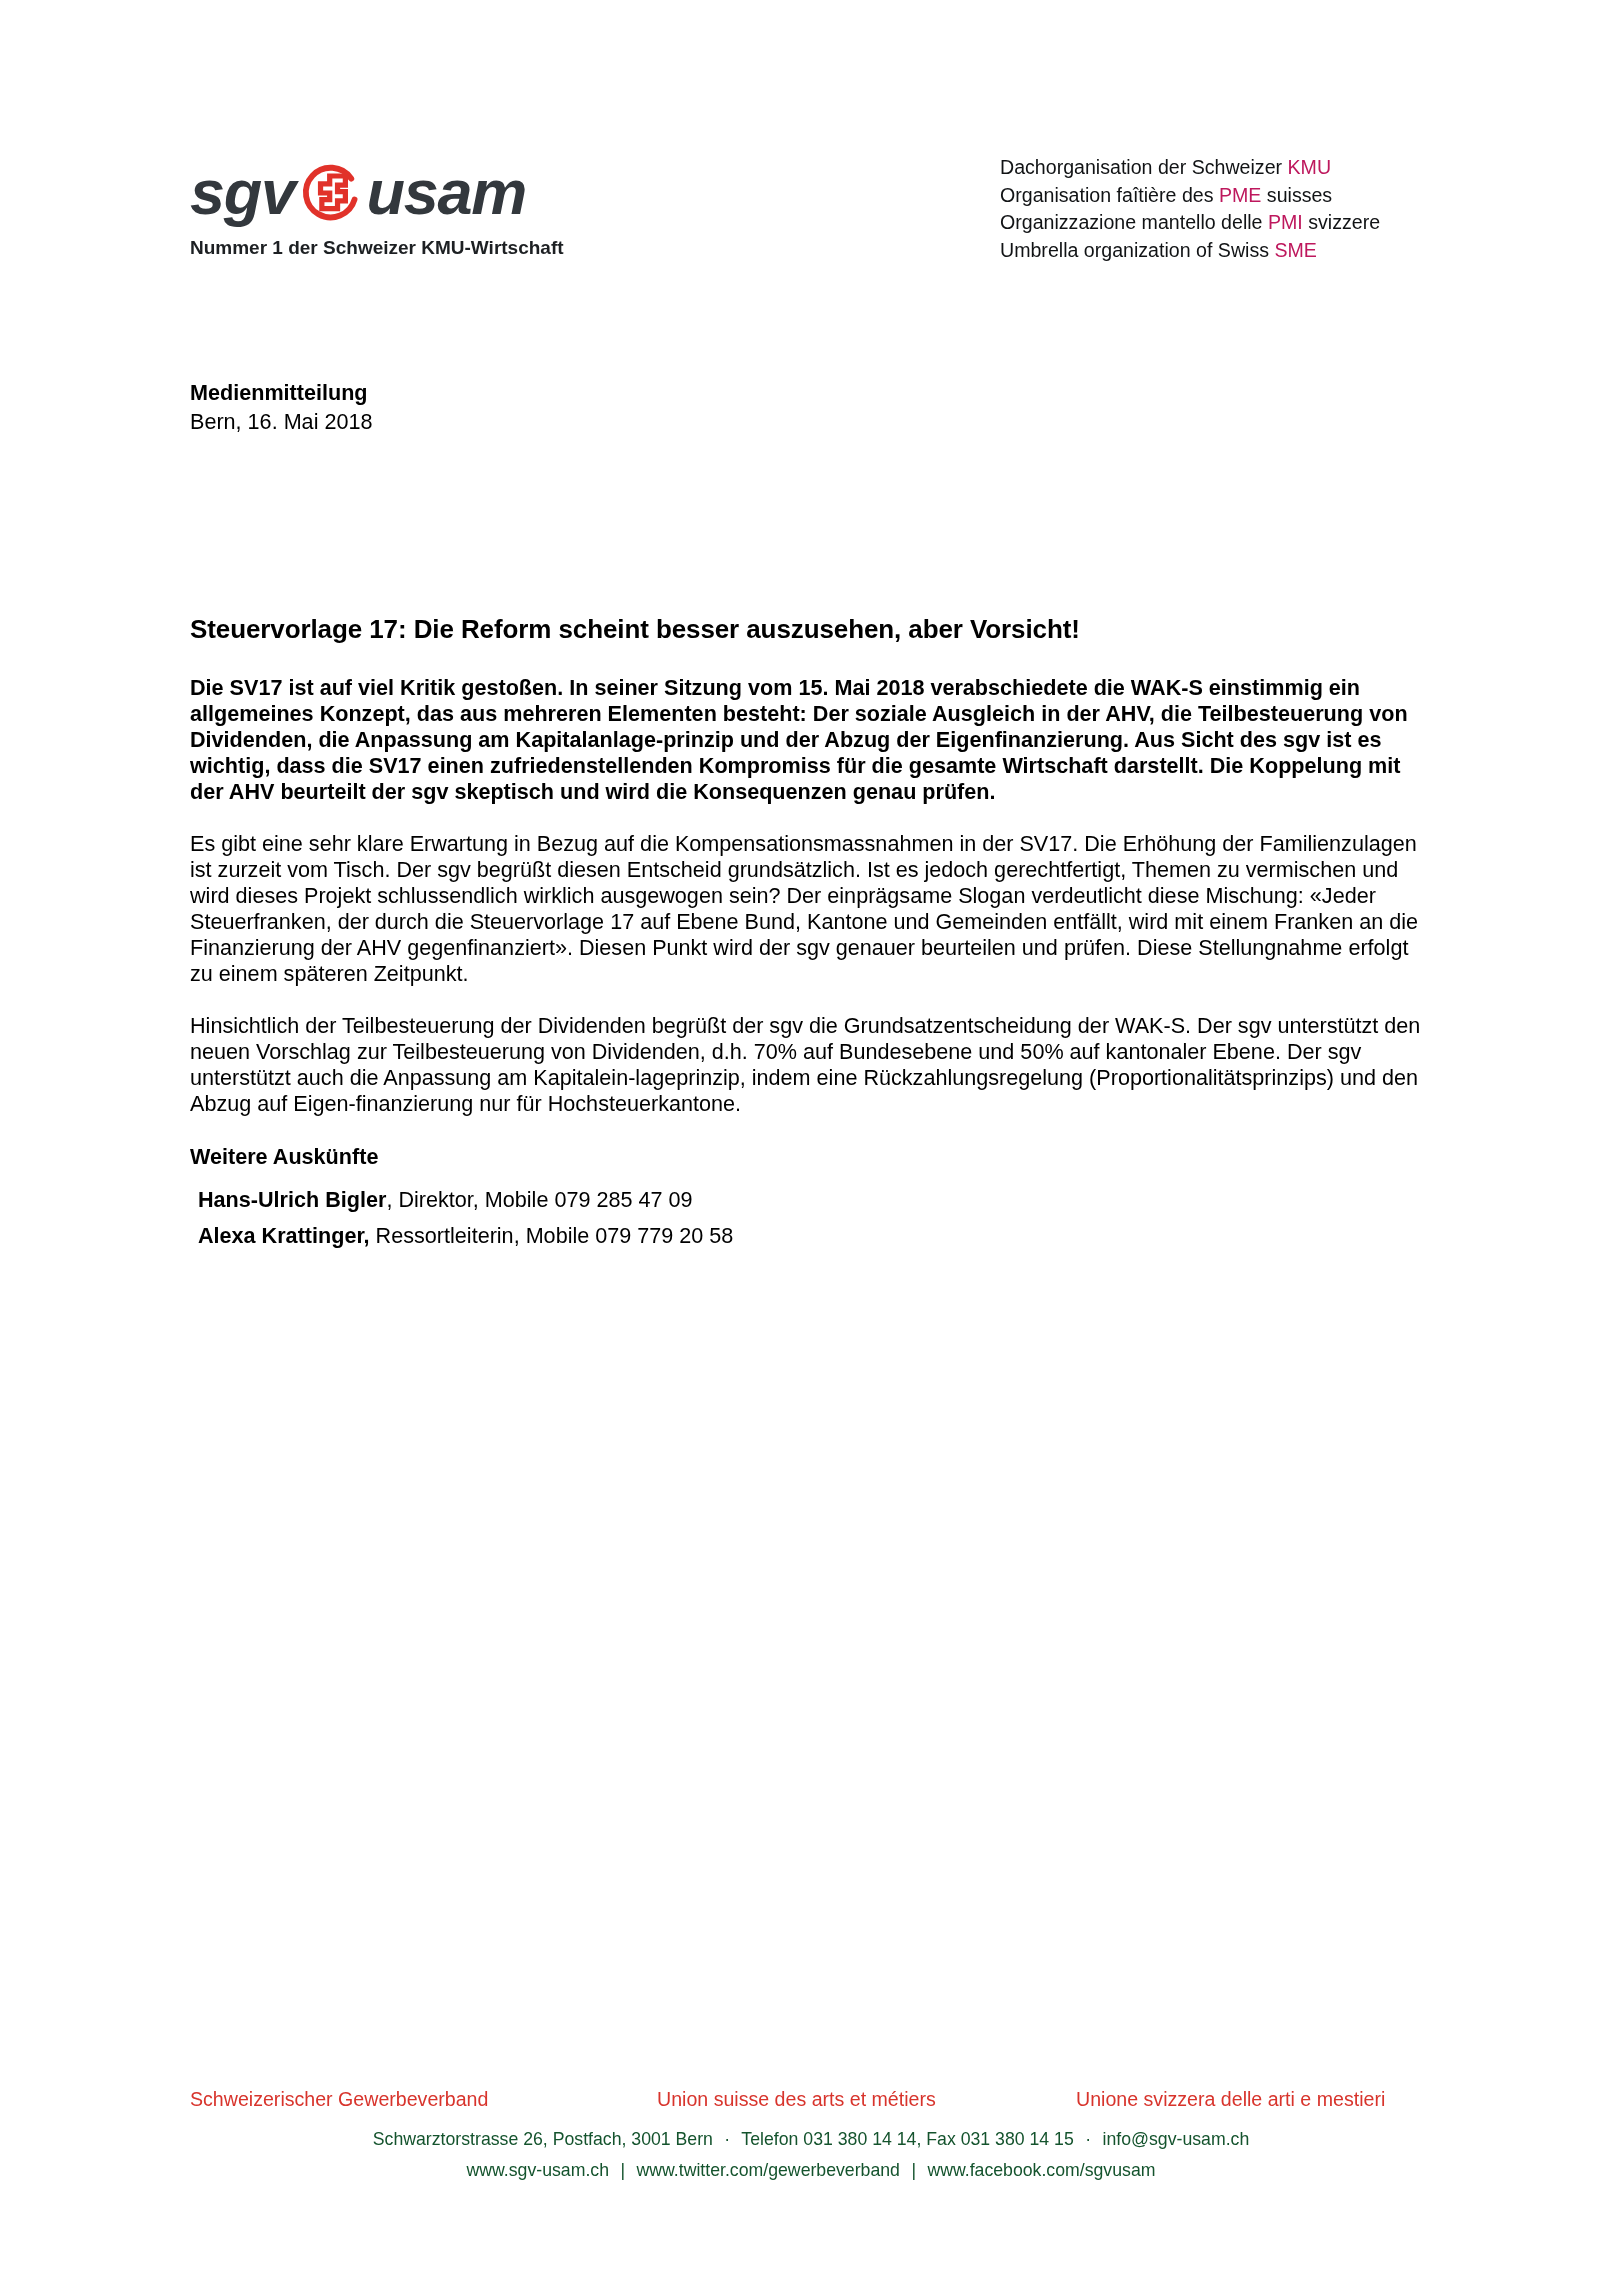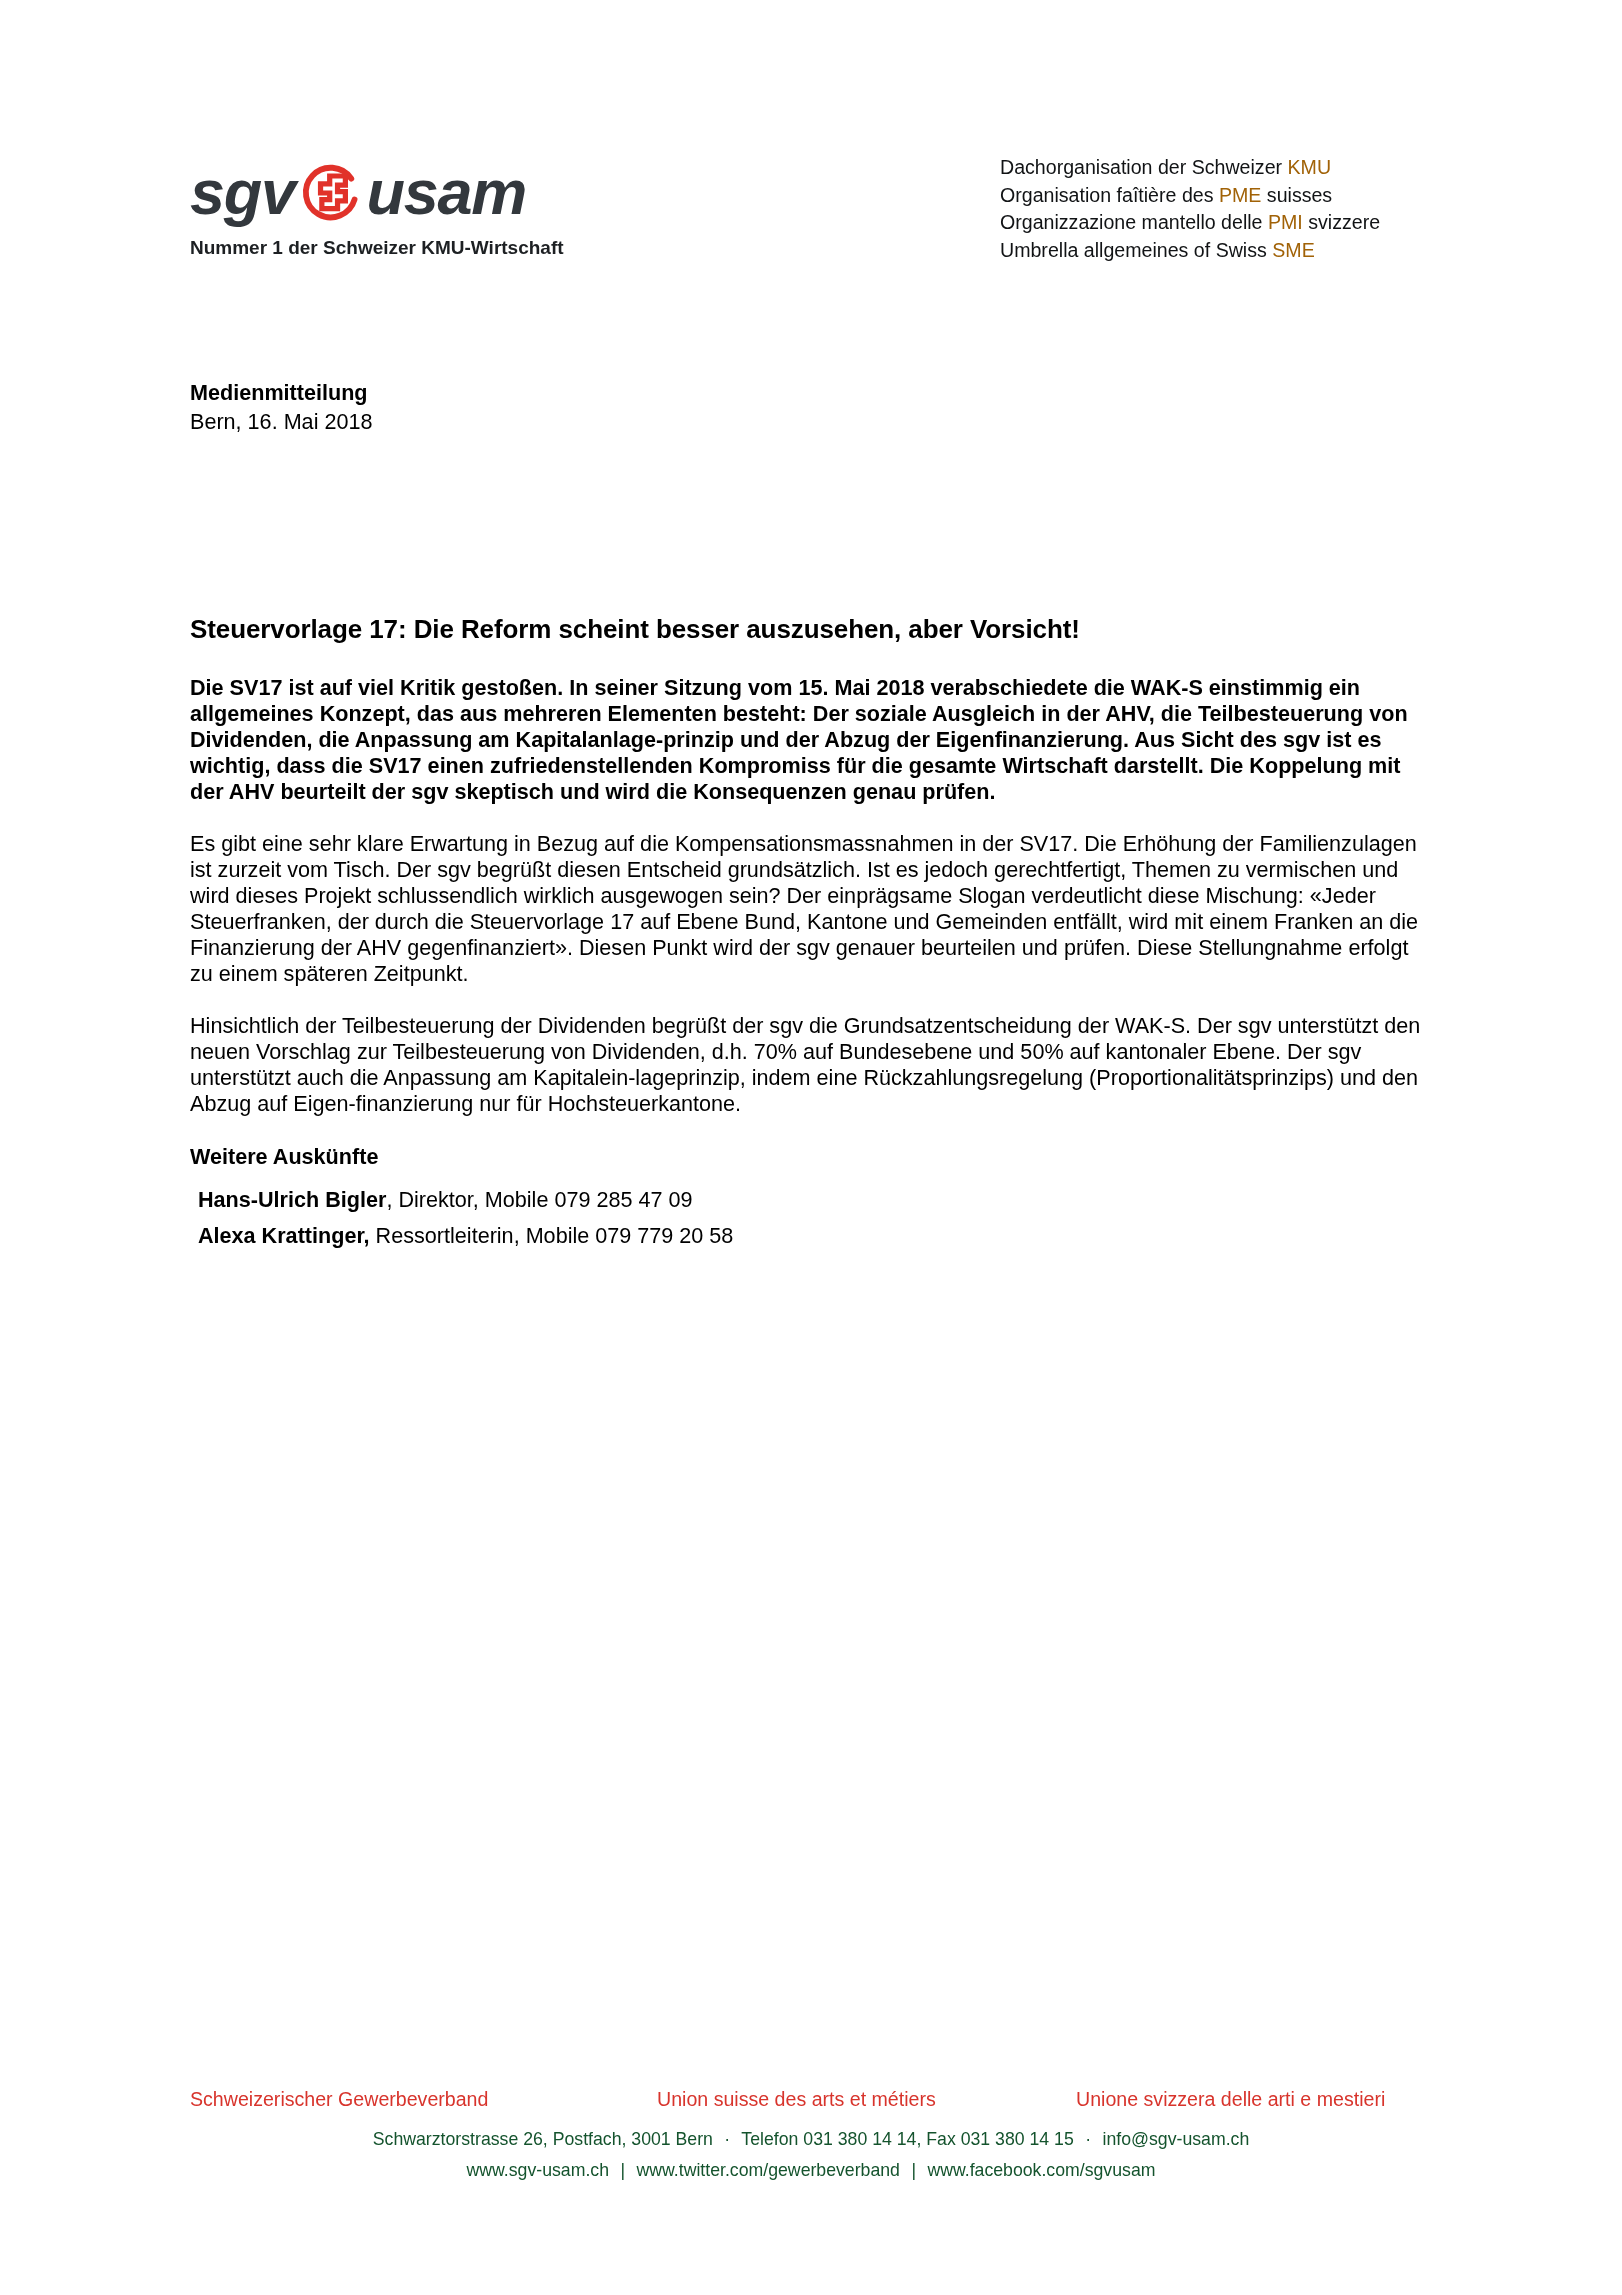--- a/index.html
+++ b/index.html
@@ -70,21 +70,21 @@
 
   .langblock {
     position: absolute;
     left: 1000px;
     top: 154px;
     font-size: 19.6px;
     line-height: 27.5px;
     color: #111315;
   }
   .langblock .row { white-space: nowrap; }
-  .accent { color: #a16207; }
+  .accent { color: #be185d; }
 
   
   .meta {
     position: absolute;
     left: 190px;
     top: 378px;
     font-size: 21.6px;
     line-height: 29.4px;
   }
   .meta .doc-type { font-weight: bold; }
@@ -191,21 +191,21 @@
       <div class="row">
         <span>Dachorganisation der Schweizer </span><span class="accent">KMU</span><span></span>
       </div>
       <div class="row">
         <span>Organisation faîtière des </span><span class="accent">PME</span><span> suisses</span>
       </div>
       <div class="row">
         <span>Organizzazione mantello delle </span><span class="accent">PMI</span><span> svizzere</span>
       </div>
       <div class="row">
-        <span>Umbrella allgemeines of Swiss </span><span class="accent">SME</span><span></span>
+        <span>Umbrella organization of Swiss </span><span class="accent">SME</span><span></span>
       </div>
     </div>
   </div>
 
   <div class="meta">
     <div class="doc-type">Medienmitteilung</div>
     <div class="doc-place">Bern, 16. Mai 2018</div>
   </div>
 
   <div class="content">

